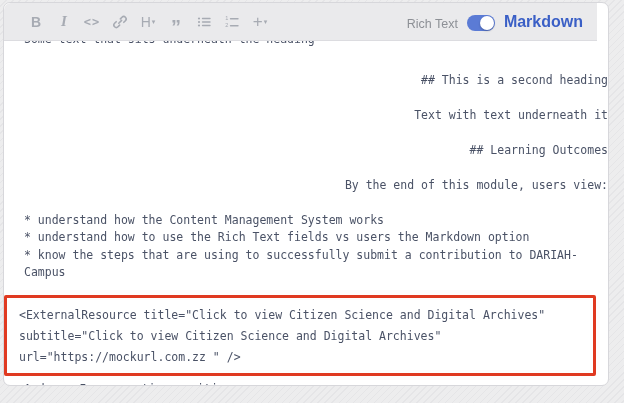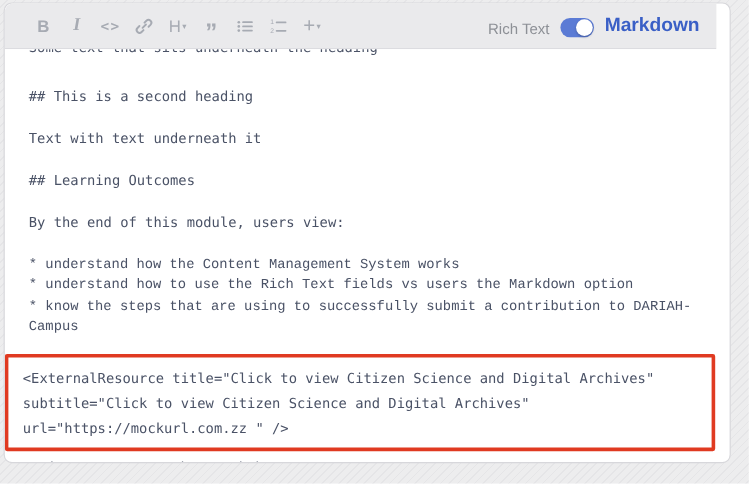--- a/index.html
+++ b/index.html
@@ -72,24 +72,24 @@
   .content {
     padding: 0 0 0 20px;
     font-family: "DejaVu Sans Mono", "Liberation Mono", monospace;
     font-size: 11.5px;
     color: #4a5266;
     line-height: 17px;
     cursor: text;
   }
   .clipped-line { height: 7px; overflow: hidden; }
   .clipped-line span { display: block; margin-top: -10px; }
-  .para { margin: 0 0 18px 0; }
+  .para { margin: 0 0 18px 0; text-align: right; }
   .para.first { margin-top: 24px; }
   .bullets { margin: 0 0 14px 0; }
-  .bullets div { line-height: 17.3px; font-family: Liberation Mono, monospace; }
+  .bullets div { line-height: 17.3px; }
   .resource-box {
     margin: 0 12px 0 -20px;
     border: 3px solid #e03a21;
     border-radius: 2px;
     padding: 7px 6px 5px 12px;
     line-height: 21px;
   }
   .closing { margin-top: 5px; }
   
   .icon-svg { display: block; }

